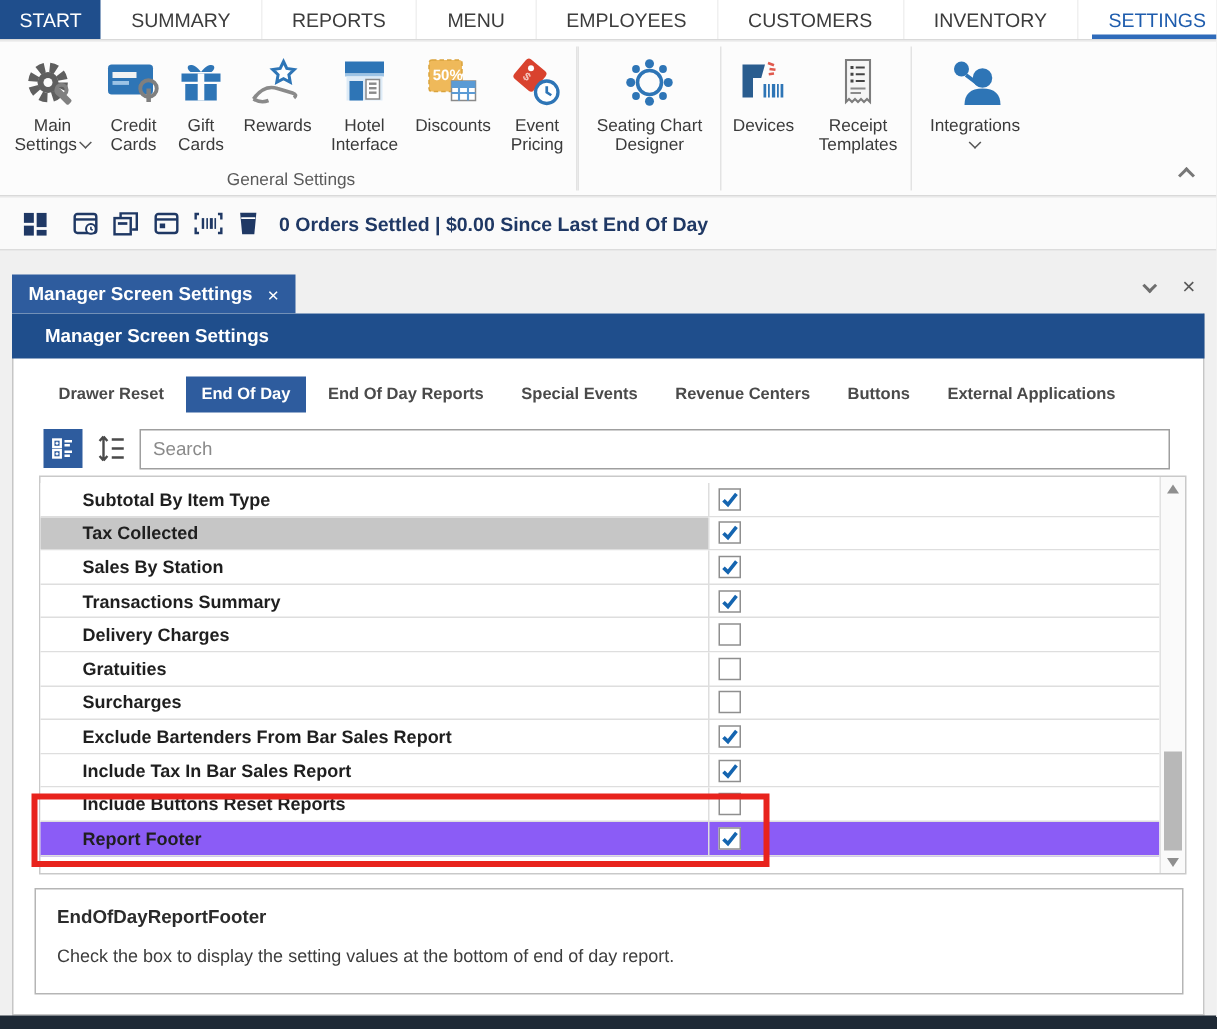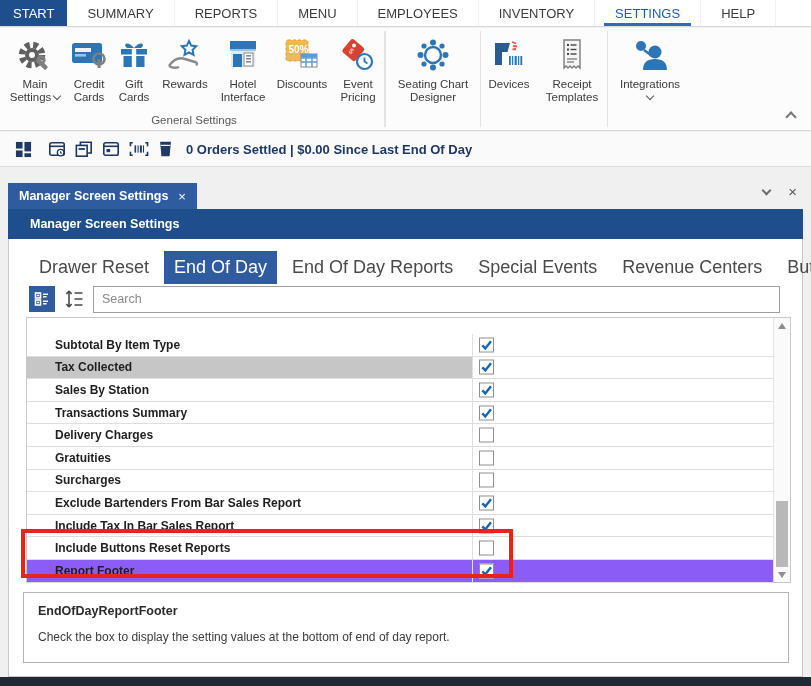--- a/index.html
+++ b/index.html
@@ -45,31 +45,31 @@
   .chev-down-gray{width:7px;height:7px;border-right:2px solid #6e6e6e;border-bottom:2px solid #6e6e6e;
     transform:rotate(45deg);margin-top:-3px;}
   .xclose-gray{color:#5a5a5a;font-size:15px;line-height:12px;}
 
   
   .panel{position:absolute;top:209px;left:8px;width:795px;height:468px;background:#fff;
     border:1px solid #c6c6c6;border-top:none;}
   .phead{height:30px;background:#1f4e8c;color:#fff;font-size:12.5px;font-weight:bold;
     line-height:30px;padding-left:22px;margin:0 -1px;}
   .ptabs{position:absolute;top:42px;left:20px;display:flex;align-items:center;gap:5px;}
-  .ptab{padding:6px 10px;font-size:18px;color:#4a4a4a;cursor:pointer;white-space:nowrap;}
+  .ptab{padding:6px 10px;font-size:11px;color:#4a4a4a;cursor:pointer;white-space:nowrap;font-weight:bold;}
   .ptab.active{background:#2e5c9e;color:#fff;}
   .searchrow{position:absolute;top:76px;left:20px;right:22px;height:28px;display:flex;align-items:center;gap:9px;}
   .viewbtn{width:26px;height:26px;background:#2e5c9e;display:flex;align-items:center;justify-content:center;flex:none;}
   .sorticon{flex:none;display:flex;align-items:center;}
   .searchrow input{flex:1;height:27px;border:1px solid #9f9f9f;padding:0 8px;font-size:12.5px;color:#333;outline:none;}
   .searchrow input::placeholder{color:#8a8a8a;}
 
   
   .list{position:absolute;left:17px;top:108px;width:765px;height:266px;border:1px solid #c9c9c9;background:#fff;}
-  .rows{position:absolute;left:0;top:16px;right:17px;}
+  .rows{position:absolute;left:0;top:4px;right:17px;}
   .row{position:relative;height:22.6px;border-bottom:1px solid #dedede;background:#fff;}
   .row::after{content:'';position:absolute;left:445px;top:0;bottom:-1px;width:1px;background:#dedede;}
   .row .lbl{position:absolute;left:28px;top:50%;transform:translateY(-50%);
     font-size:12px;font-weight:bold;color:#1f1f1f;z-index:1;white-space:nowrap;}
   .row.gray::before{content:'';position:absolute;left:0;top:0;bottom:0;width:445px;background:#c6c6c6;}
   .row.blue{background:#8b5cf6;}
   .checkbox{position:absolute;left:452px;top:50%;transform:translateY(-50%);width:15px;height:15px;
     background:#fff;border:1px solid #8f8f8f;display:flex;align-items:center;justify-content:center;}
   .checkbox svg{display:none;}
   .checkbox.checked svg{display:block;}
@@ -106,20 +106,23 @@
         <span>SUMMARY</span>
       </div>
     <div class="mitem">
         <span>REPORTS</span>
       </div>
     <div class="mitem">
         <span>MENU</span>
       </div>
     <div class="mitem">
         <span>EMPLOYEES</span>
+      </div>
+    <div class="mitem">
+        <span>CUSTOMERS</span>
       </div>
     <div class="mitem">
         <span>INVENTORY</span>
       </div>
     <div class="mitem settings">
         <span>SETTINGS</span>
       </div>
     <div class="mitem">
         <span>HELP</span>
       </div>

